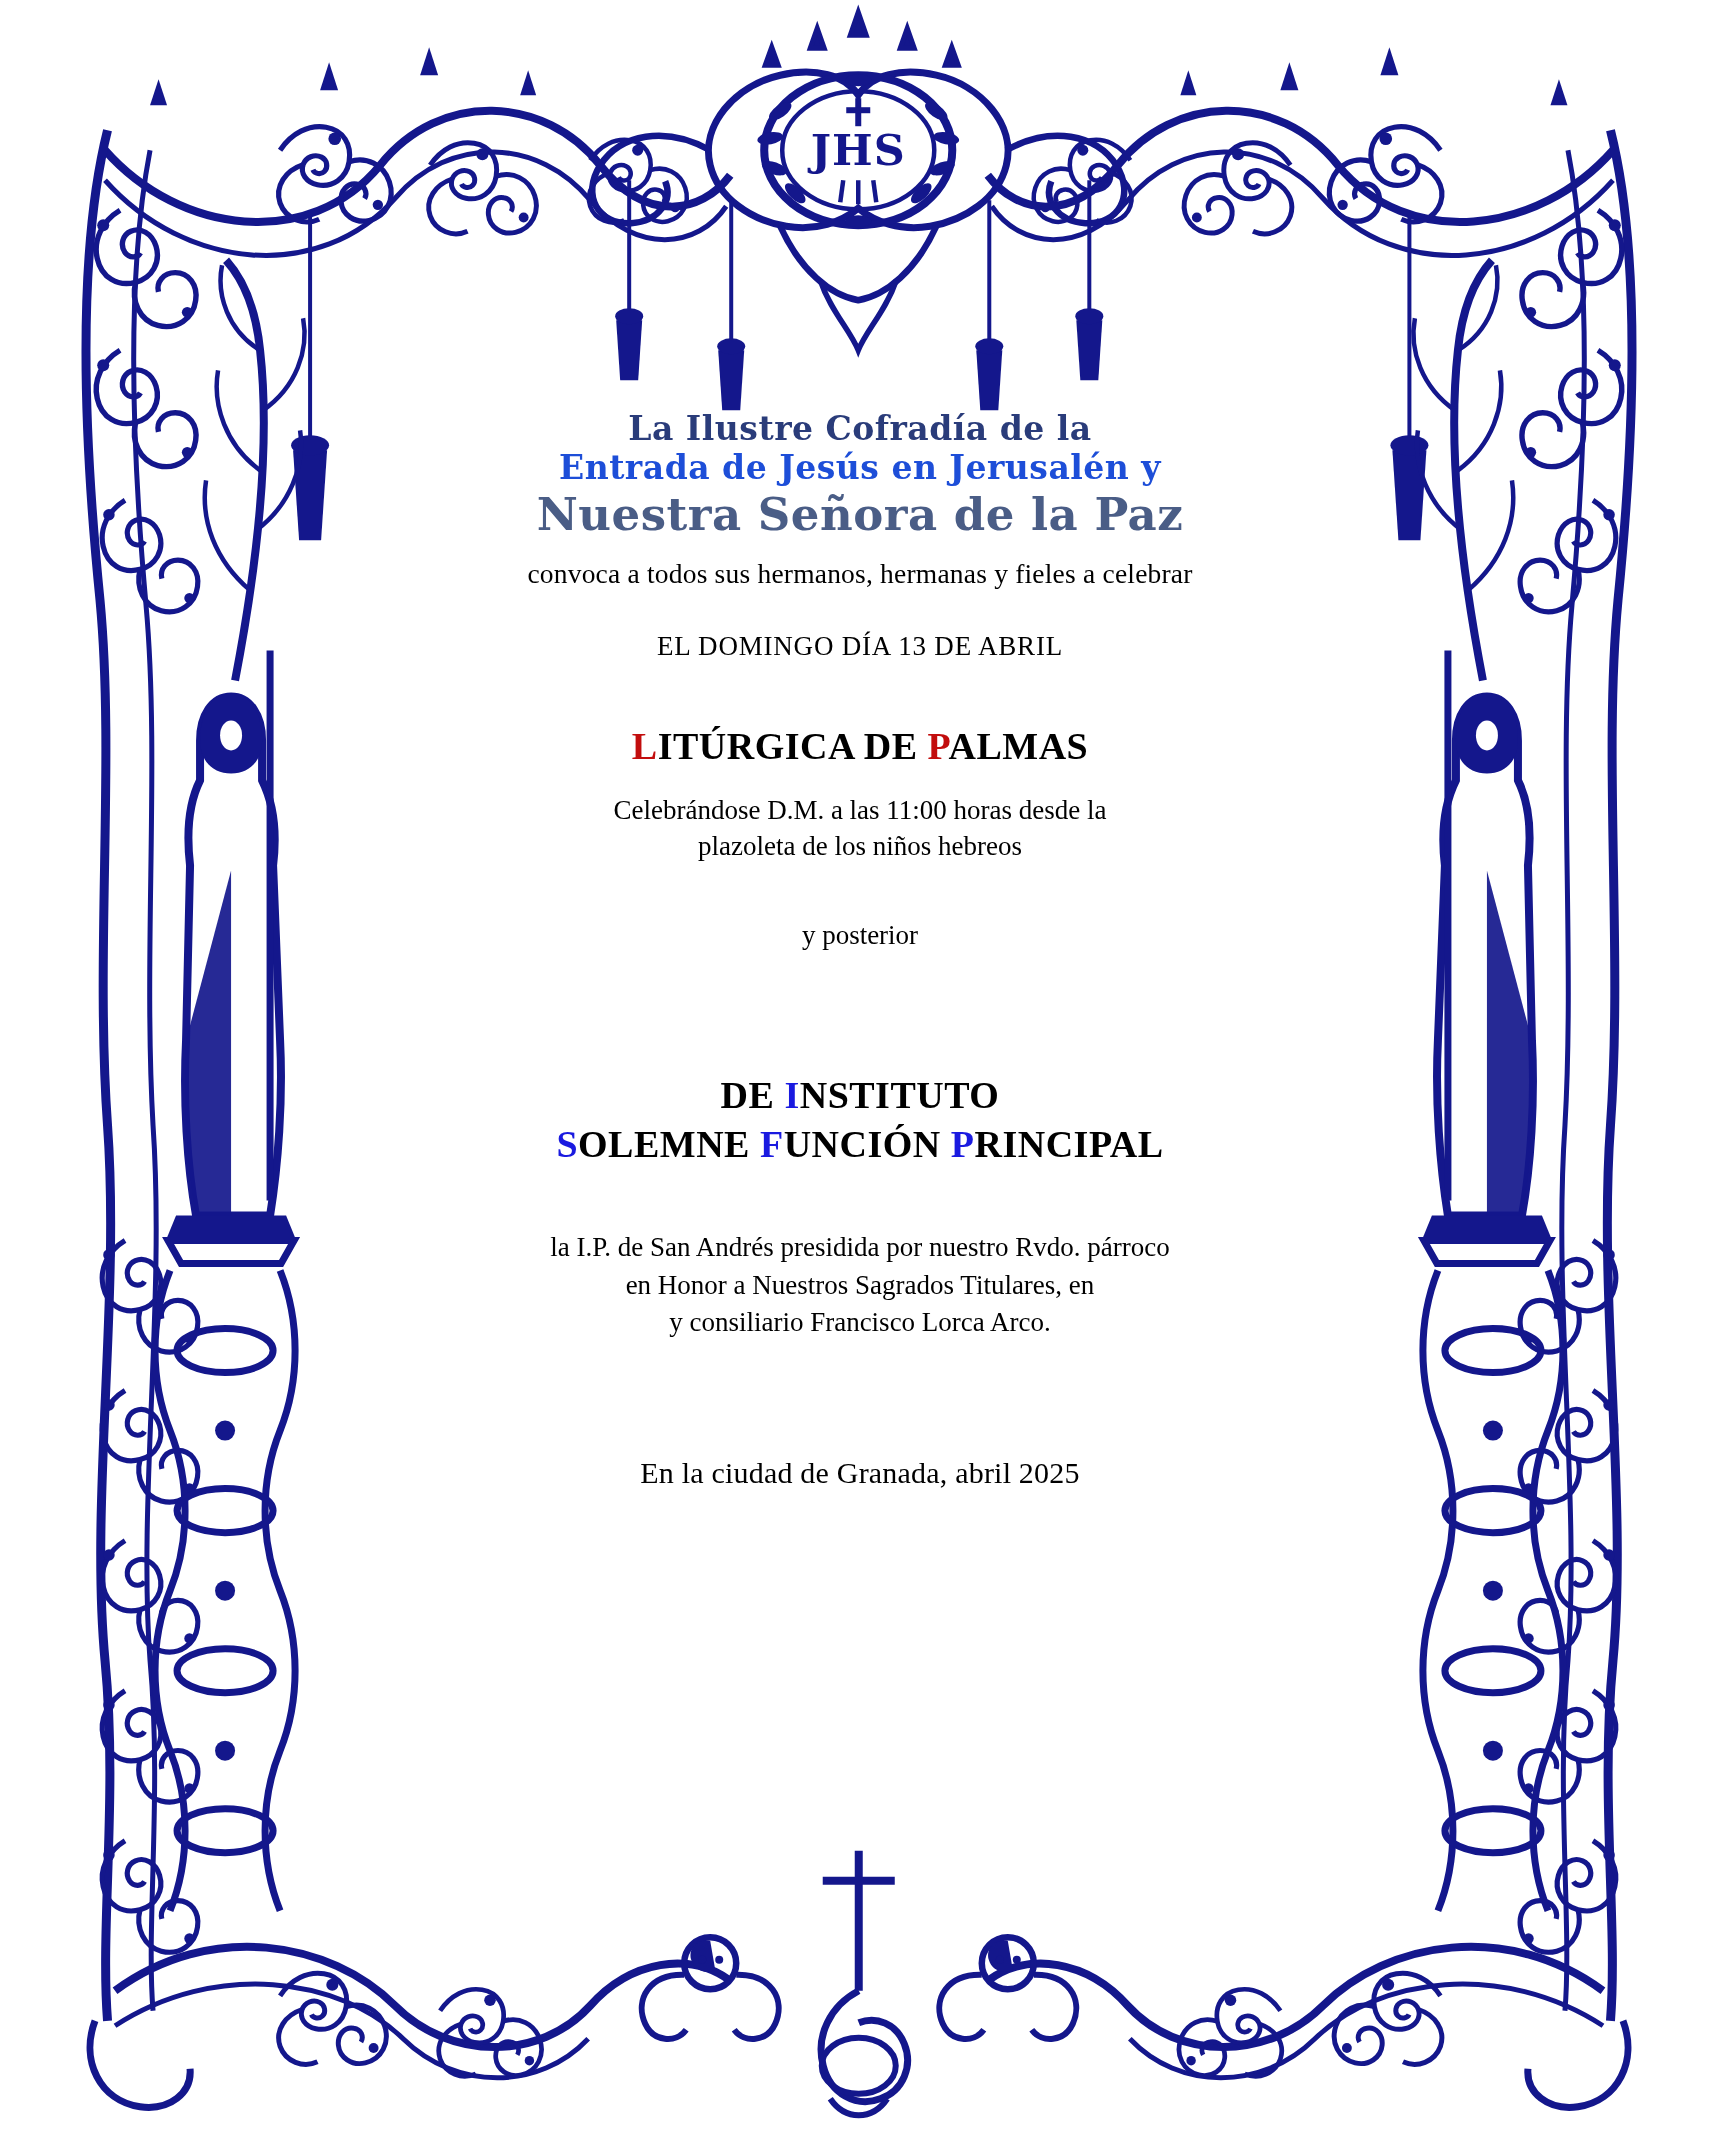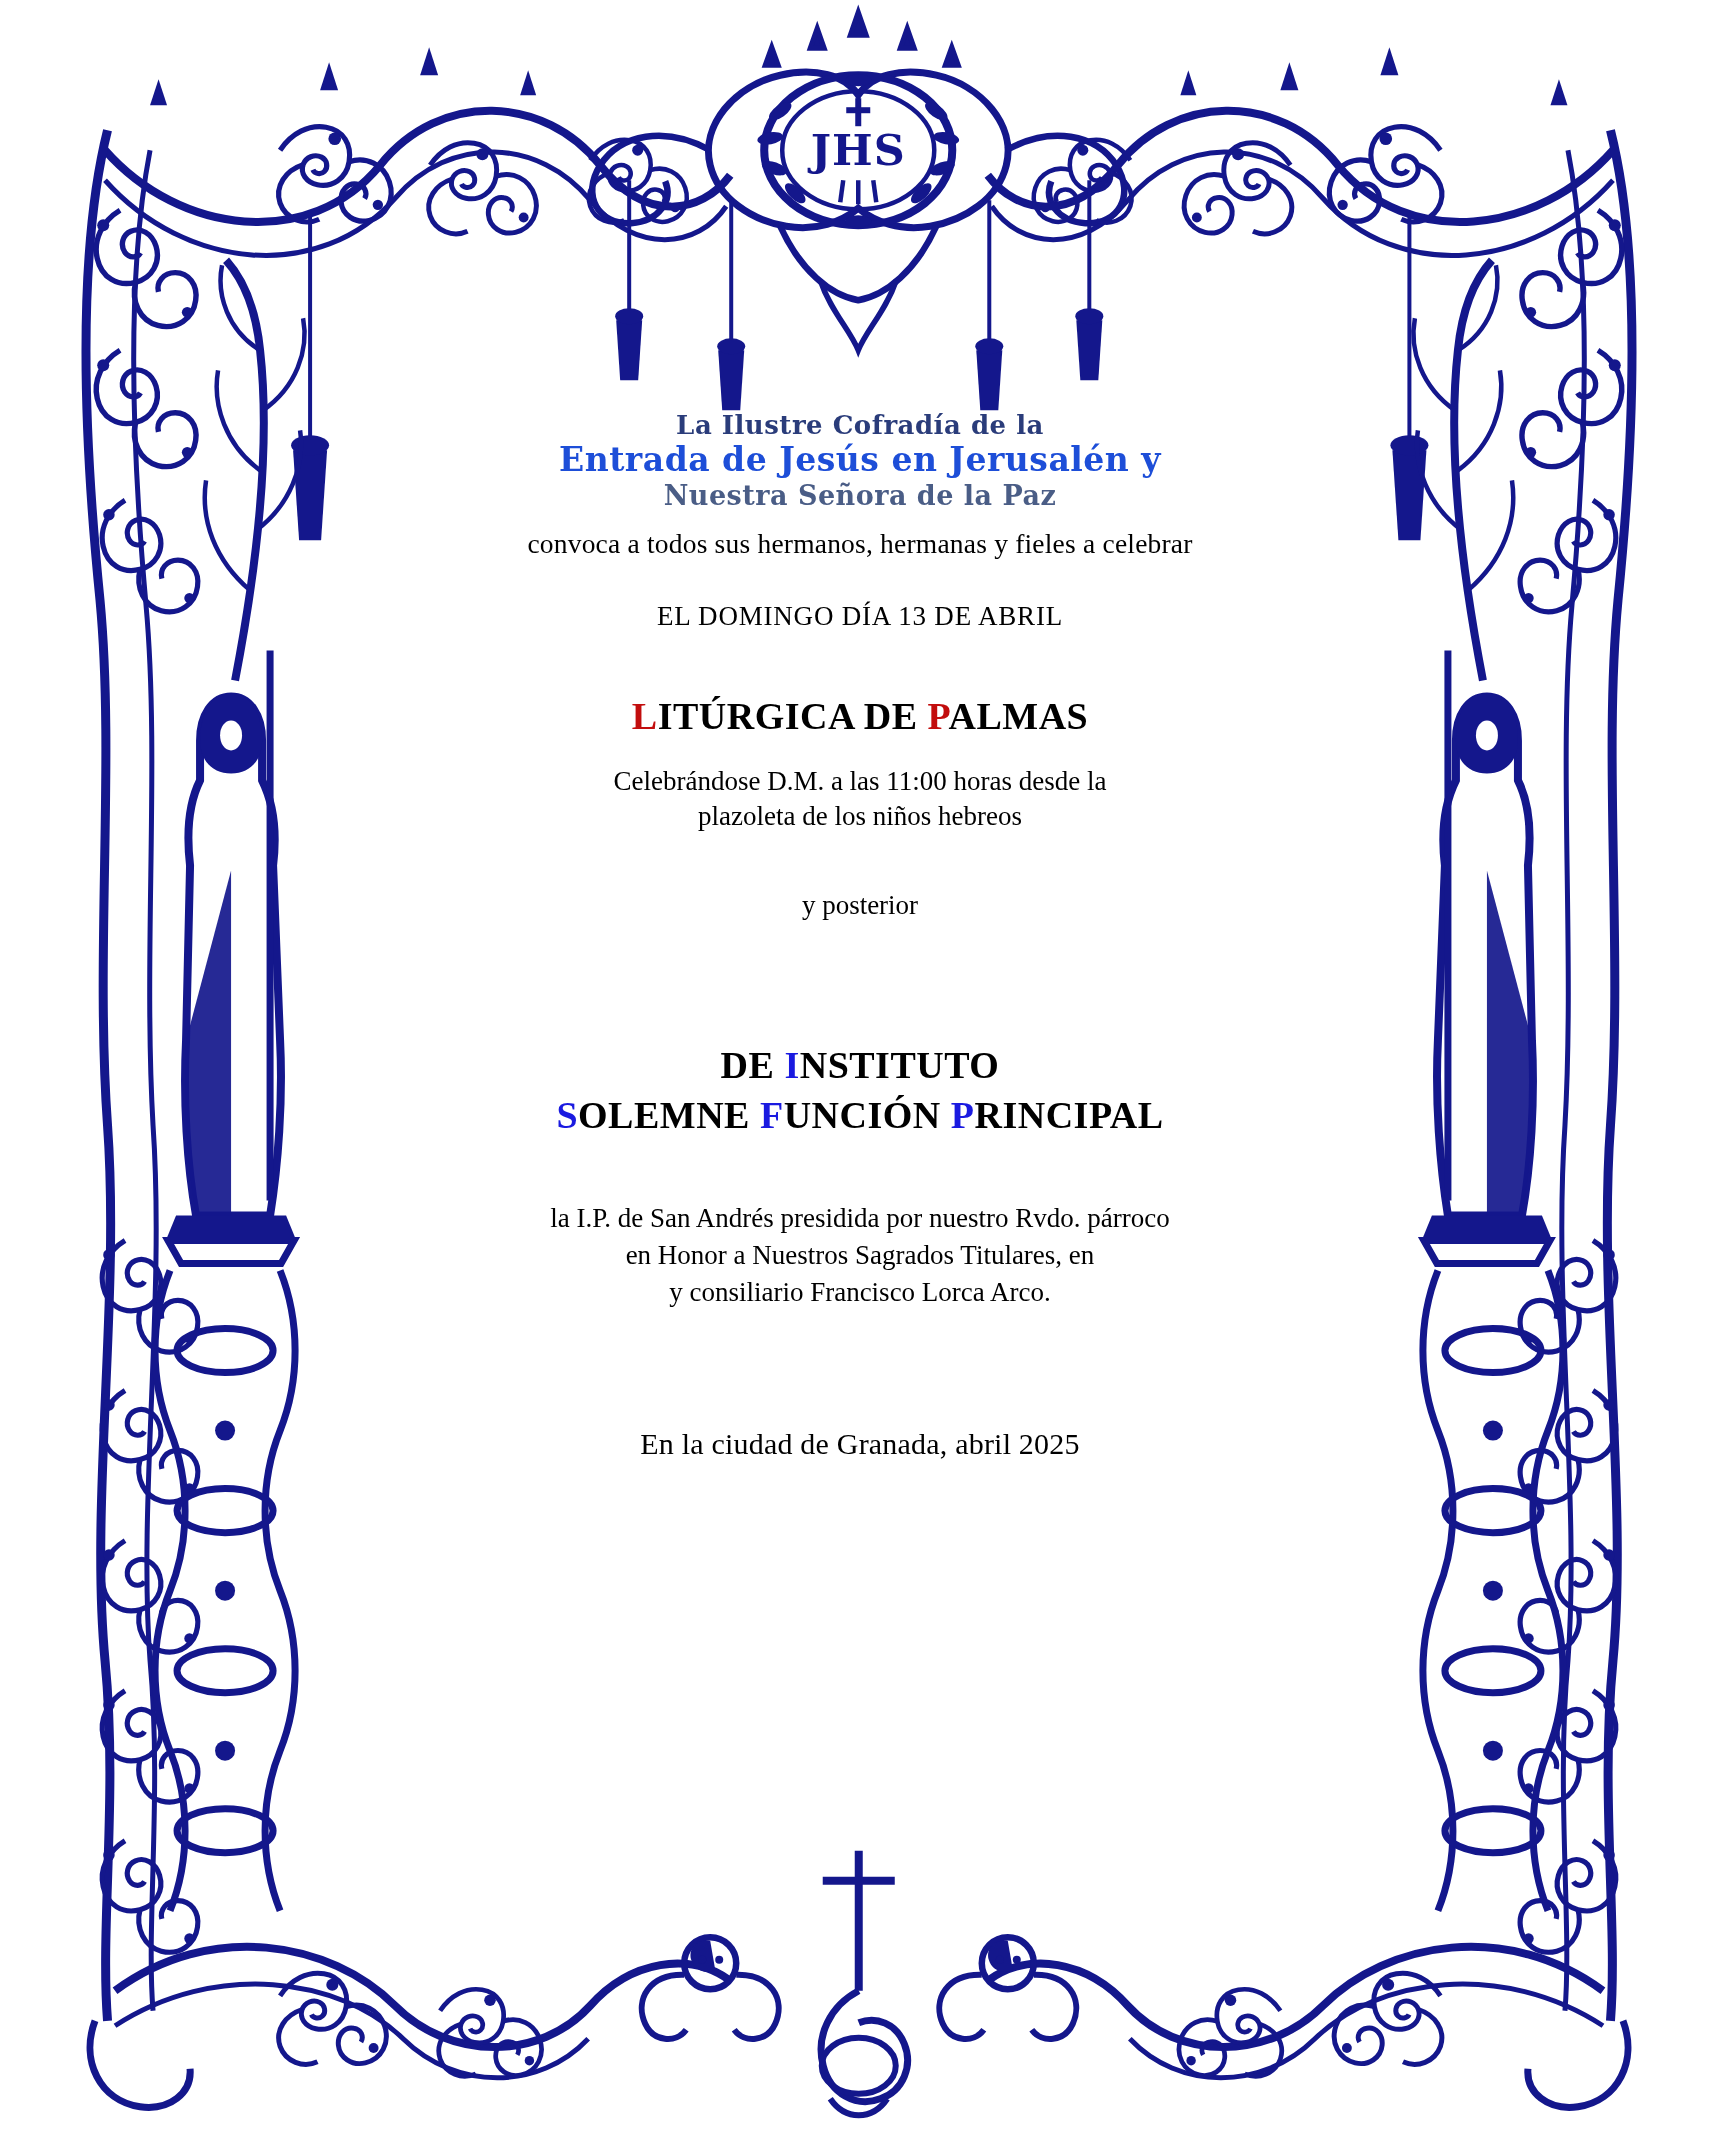--- a/index.html
+++ b/index.html
@@ -39,23 +39,23 @@
     font-weight: bold;
     font-style: normal;
     letter-spacing: 0.5px;
     line-height: 1.18;
   }
   .cofradia-line span { display: inline; }
 
   #cofradia {
     margin-bottom: 17px;
   }
-  #cofradia .l1 { font-size: 26px; }
+  #cofradia .l1 { font-size: 33px; }
   #cofradia .l2 { font-size: 33px; }
-  #cofradia .l3 { font-size: 27px; }
+  #cofradia .l3 { font-size: 45px; }
 
   .c-blue { color: #2a3c7a; }
   .c-red  { color: #1d4ed8; }
   .c-steel{ color: #4a5d86; }
 
   .convoca {
     font-size: 27.5px;
     margin-top: 11px;
     margin-bottom: 8px;
     letter-spacing: 0.2px;

